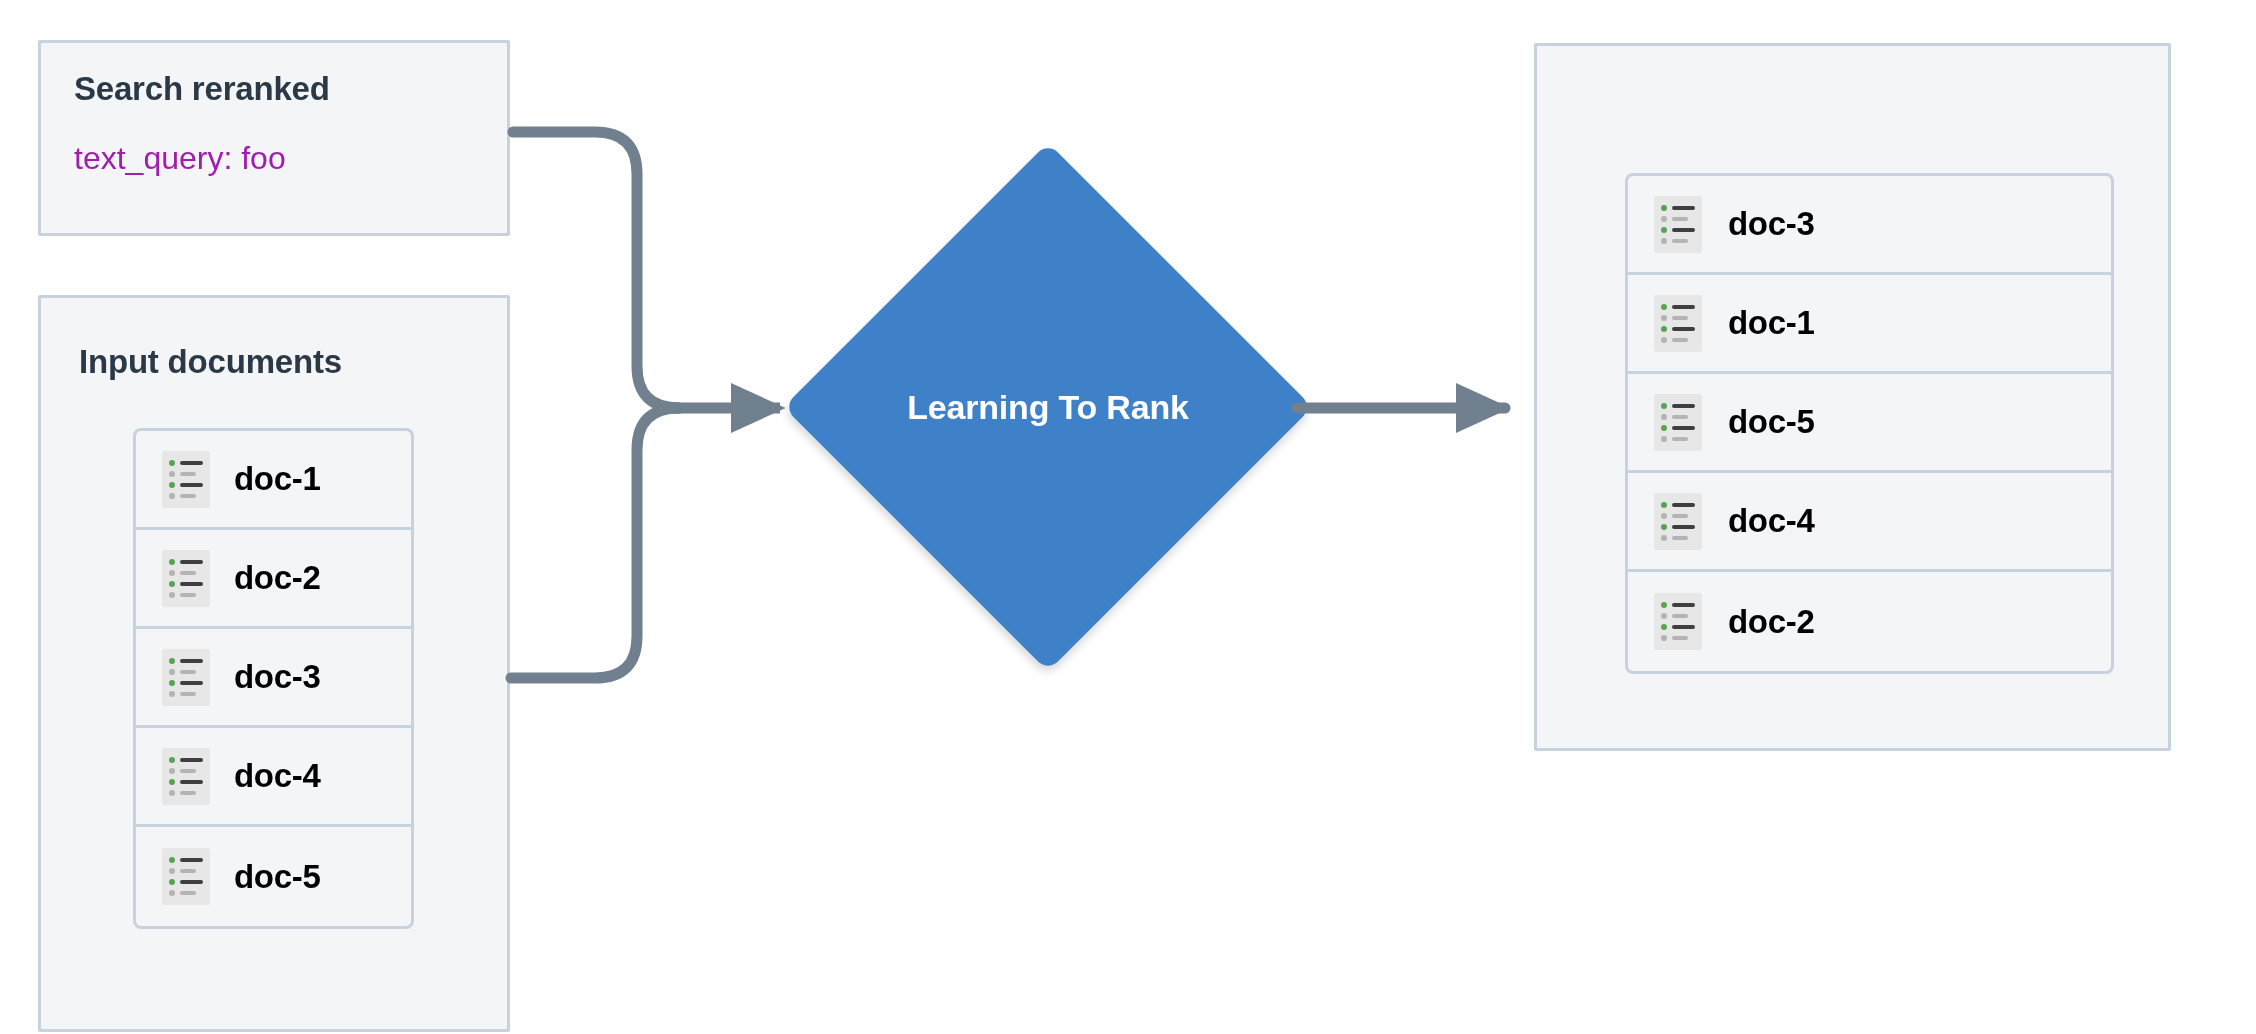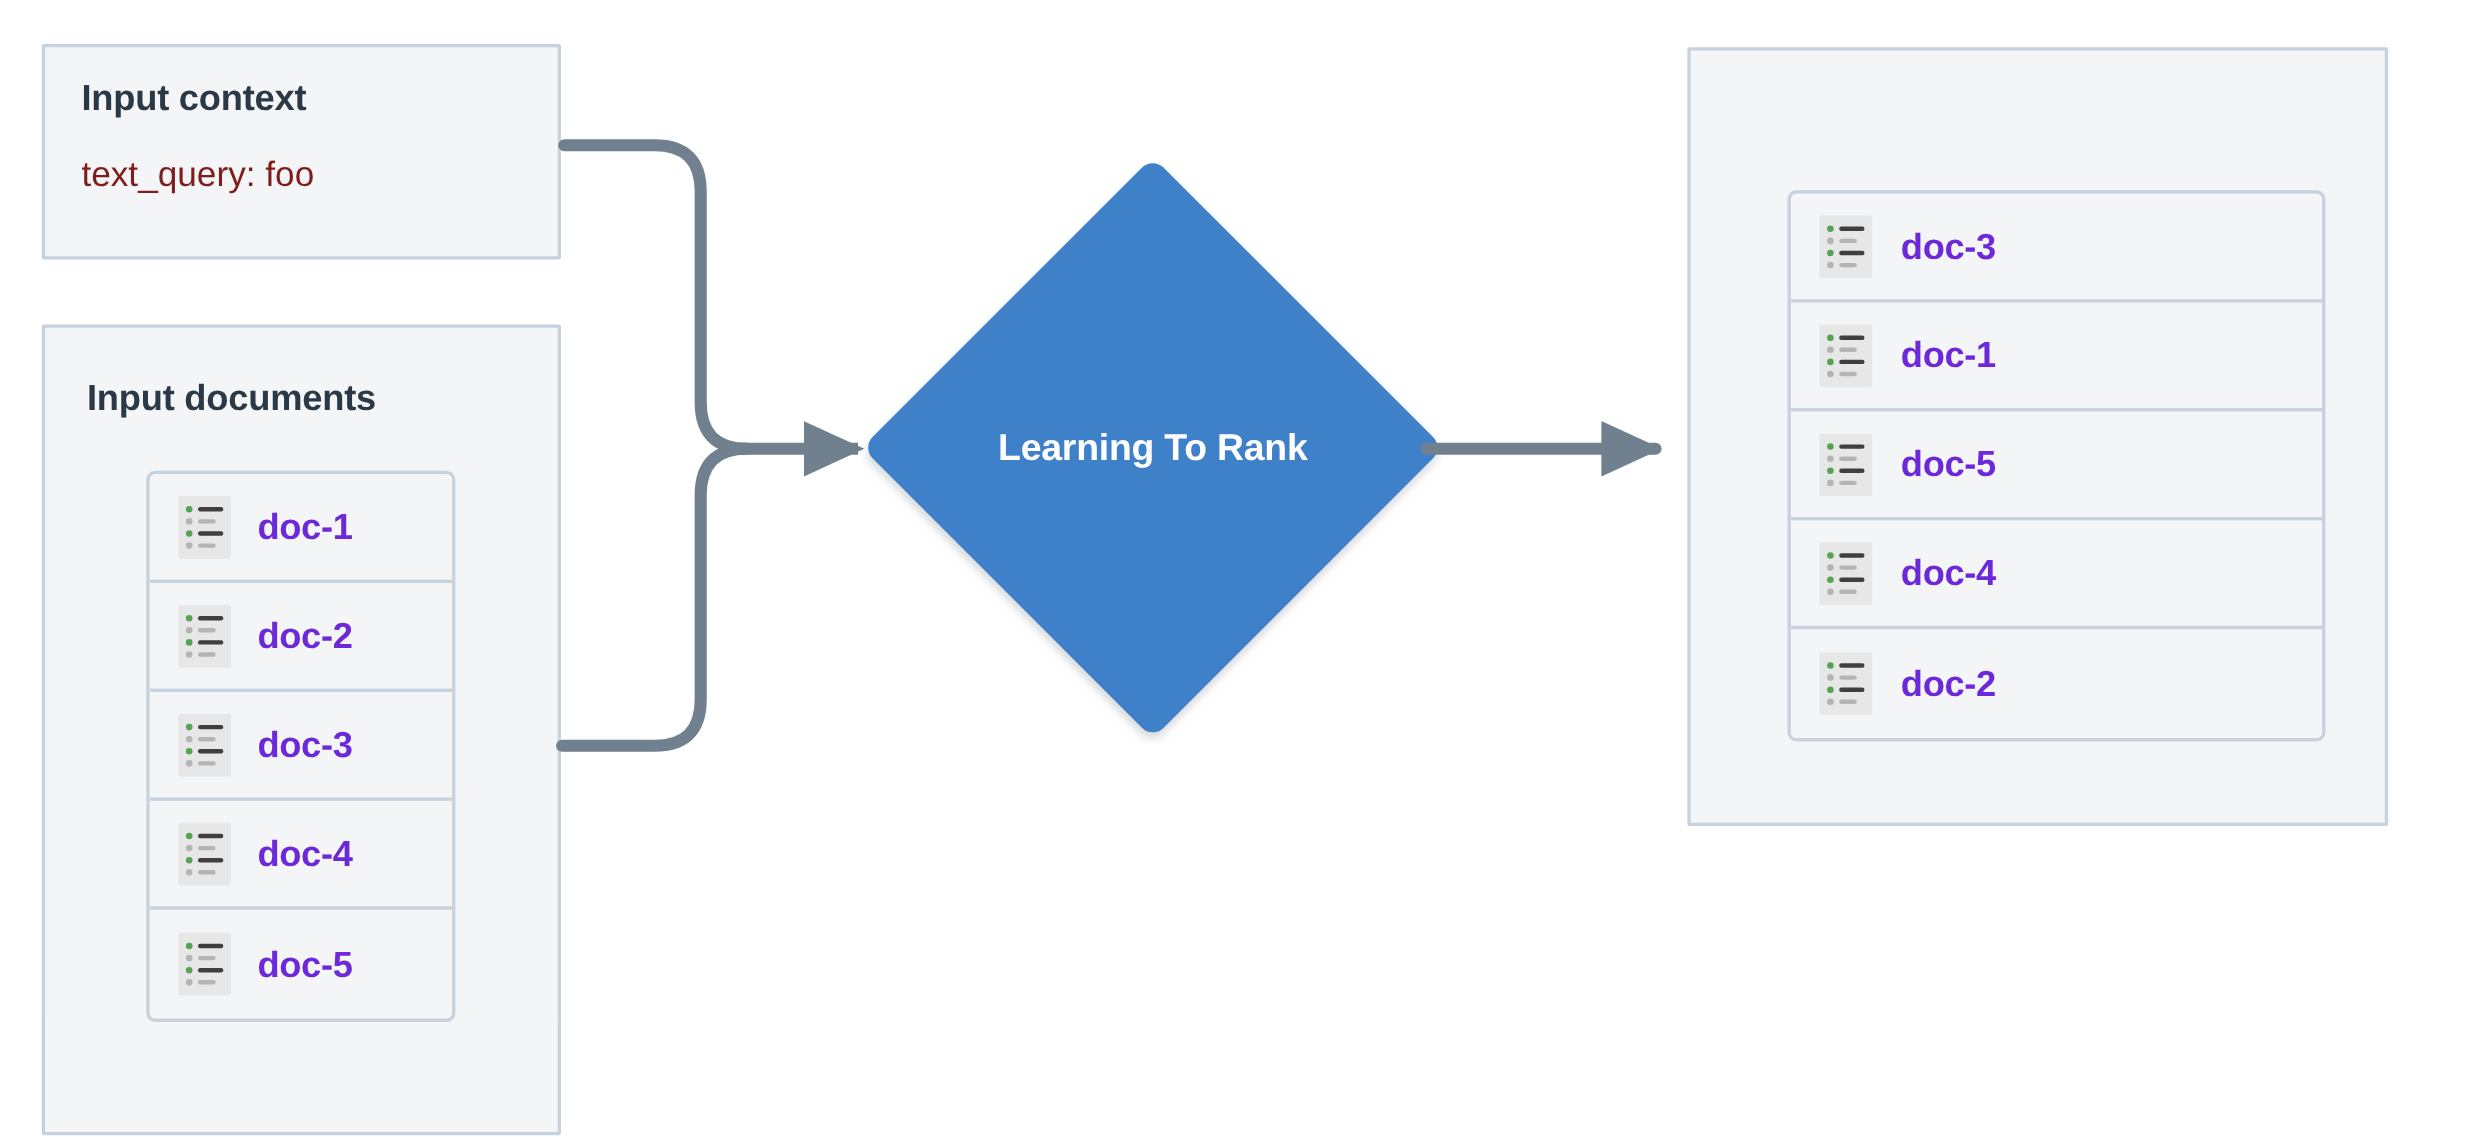--- a/index.html
+++ b/index.html
@@ -47,21 +47,21 @@
     top: 27px;
     font-size: 33px;
     line-height: 38px;
   }
   #search-context .kv {
     position: absolute;
     left: 33px;
     top: 96px;
     font-size: 32px;
     line-height: 38px;
-    color: #7f1d1d;
+    color: #a21caf;
     font-weight: normal;
   }
 
   
   #input-documents {
     left: 38px;
     top: 295px;
     width: 472px;
     height: 737px;
     border-radius: 2px;
@@ -117,21 +117,21 @@
     align-items: center;
     height: 99px;
     box-sizing: border-box;
     border-bottom: 3px solid #c6d2de;
     padding-left: 26px;
   }
   .doc-row:last-child { border-bottom: none; }
   .doc-label {
     font-size: 33px;
     font-weight: bold;
-    color: #6d28d9;
+    color: #000000;
     letter-spacing: -0.3px;
   }
   #output-doc-list .doc-row { padding-left: 26px; }
   #output-doc-list .doc-label { margin-left: 26px; }
   #input-doc-list .doc-label { margin-left: 24px; }
 
   
   .doc-icon {
     width: 48px;
     height: 57px;
@@ -204,21 +204,21 @@
     height: 1034px;
     pointer-events: none;
   }
 </style>
 </head>
 <body>
 
 <div id="canvas">
 
   <div class="panel" id="search-context">
-    <div class="panel-title">Input context</div>
+    <div class="panel-title">Search reranked</div>
     <div class="kv">text_query: foo</div>
   </div>
 
   <div class="panel" id="input-documents">
     <div class="panel-title">Input documents</div>
     <div class="doc-list" id="input-doc-list">
         <div class="doc-row">
           <span class="doc-icon">
             <span class="ln">
               <span class="dot g"></span>

